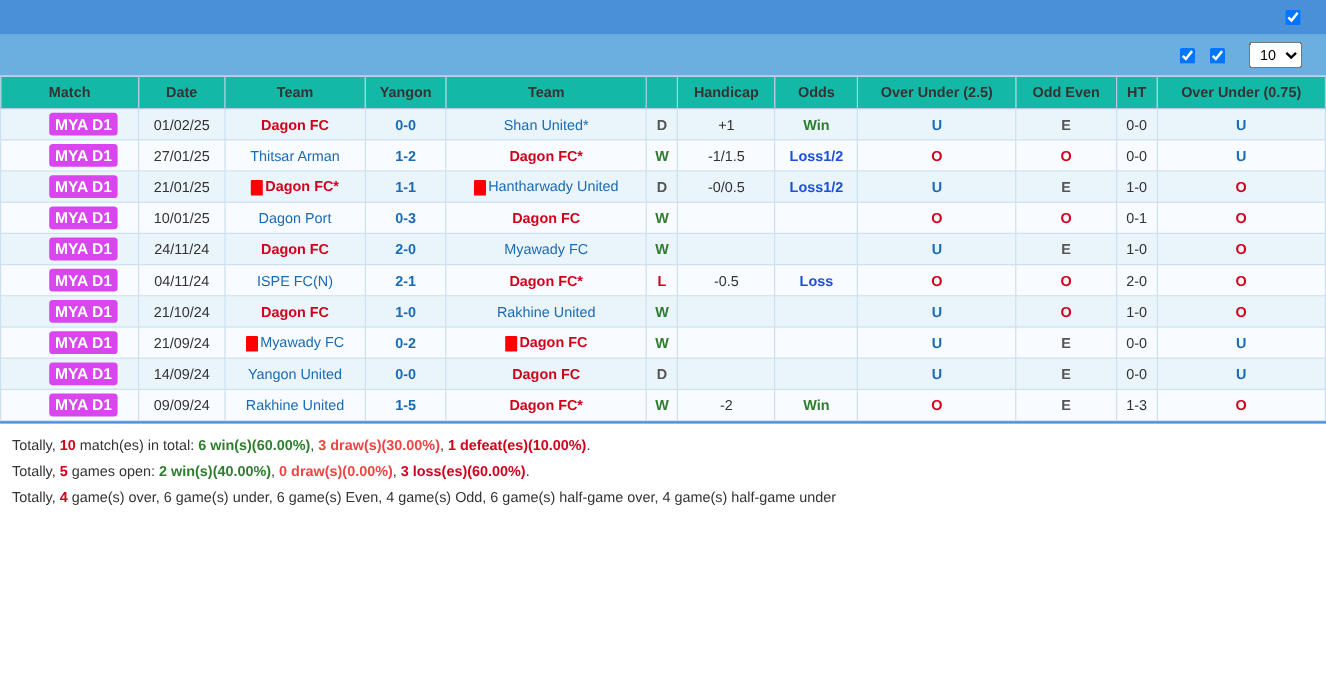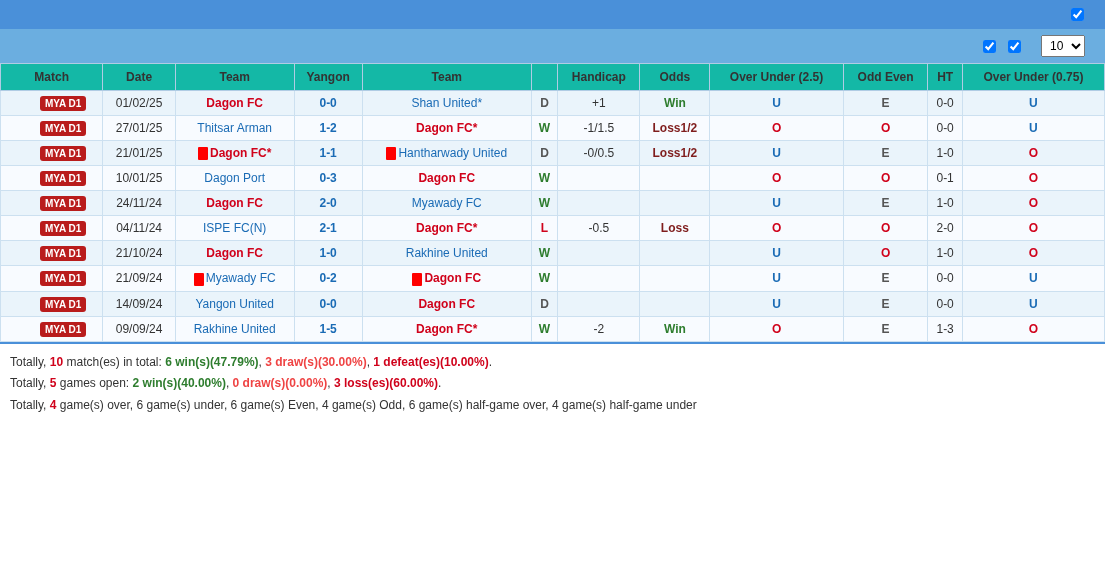--- a/index.html
+++ b/index.html
@@ -58,35 +58,35 @@
     
     tbody td {
       padding: 5px 4px;
       text-align: center;
       border: 1px solid #cce0f0;
       color: #333;
       vertical-align: middle;
     }
     
     .match-badge {
-      background: #b91c1c;
+      background: #d946ef;
       color: white;
       padding: 2px 5px;
       border-radius: 3px;
       font-weight: bold;
-      font-size: 10px;
+      font-size: 13px;
       margin-left: 23px;
     }
     
     .team-red { color: #d0021b; font-weight: bold; text-align: right; }
     .team-blue { color: #1a6bb5; }
     .result-blue { color: #1a6bb5; font-weight: bold; }
     
     .win { color: #2e7d2e; font-weight: bold; }
-    .loss { color: #7f1d1d; font-weight: bold; }
+    .loss { color: #1d4ed8; font-weight: bold; }
     
     .over-u { color: #1a6bb5; font-weight: bold; }
     .over-o { color: #d0021b; font-weight: bold; }
     .odd-e { color: #555; font-weight: bold; }
     .odd-o { color: #d0021b; font-weight: bold; }
     
     .d-result { color: #555; font-weight: bold; }
     .w-result { color: #2e7d2e; font-weight: bold; }
     .l-result { color: #d0021b; font-weight: bold; }
     
@@ -301,16 +301,16 @@
         <td><span class="win">Win</span></td>
         <td><span class="over-o">O</span></td>
         <td><span class="odd-e">E</span></td>
         <td>1-3</td>
         <td><span class="over-o">O</span></td>
       </tr>
     </tbody>
 </table>
 
 <div class="footer" id="footer-section">
-<p>Totally, <span class="red">10</span> match(es) in total: <span class="green">6 win(s)(47.79%)</span>, <span class="blue">3 draw(s)(30.00%)</span>, <span class="red">1 defeat(es)(10.00%)</span>.</p>
+<p>Totally, <span class="red">10</span> match(es) in total: <span class="green">6 win(s)(60.00%)</span>, <span class="blue">3 draw(s)(30.00%)</span>, <span class="red">1 defeat(es)(10.00%)</span>.</p>
     <p>Totally, <span class="red">5</span> games open: <span class="green">2 win(s)(40.00%)</span>, <span class="blue">0 draw(s)(0.00%)</span>, <span class="red">3 loss(es)(60.00%)</span>.</p>
     <p>Totally, <span class="red">4</span> game(s) over, 6 game(s) under, 6 game(s) Even, 4 game(s) Odd, 6 game(s) half-game over, 4 game(s) half-game under</p>
   </div>
 
 </body></html>

